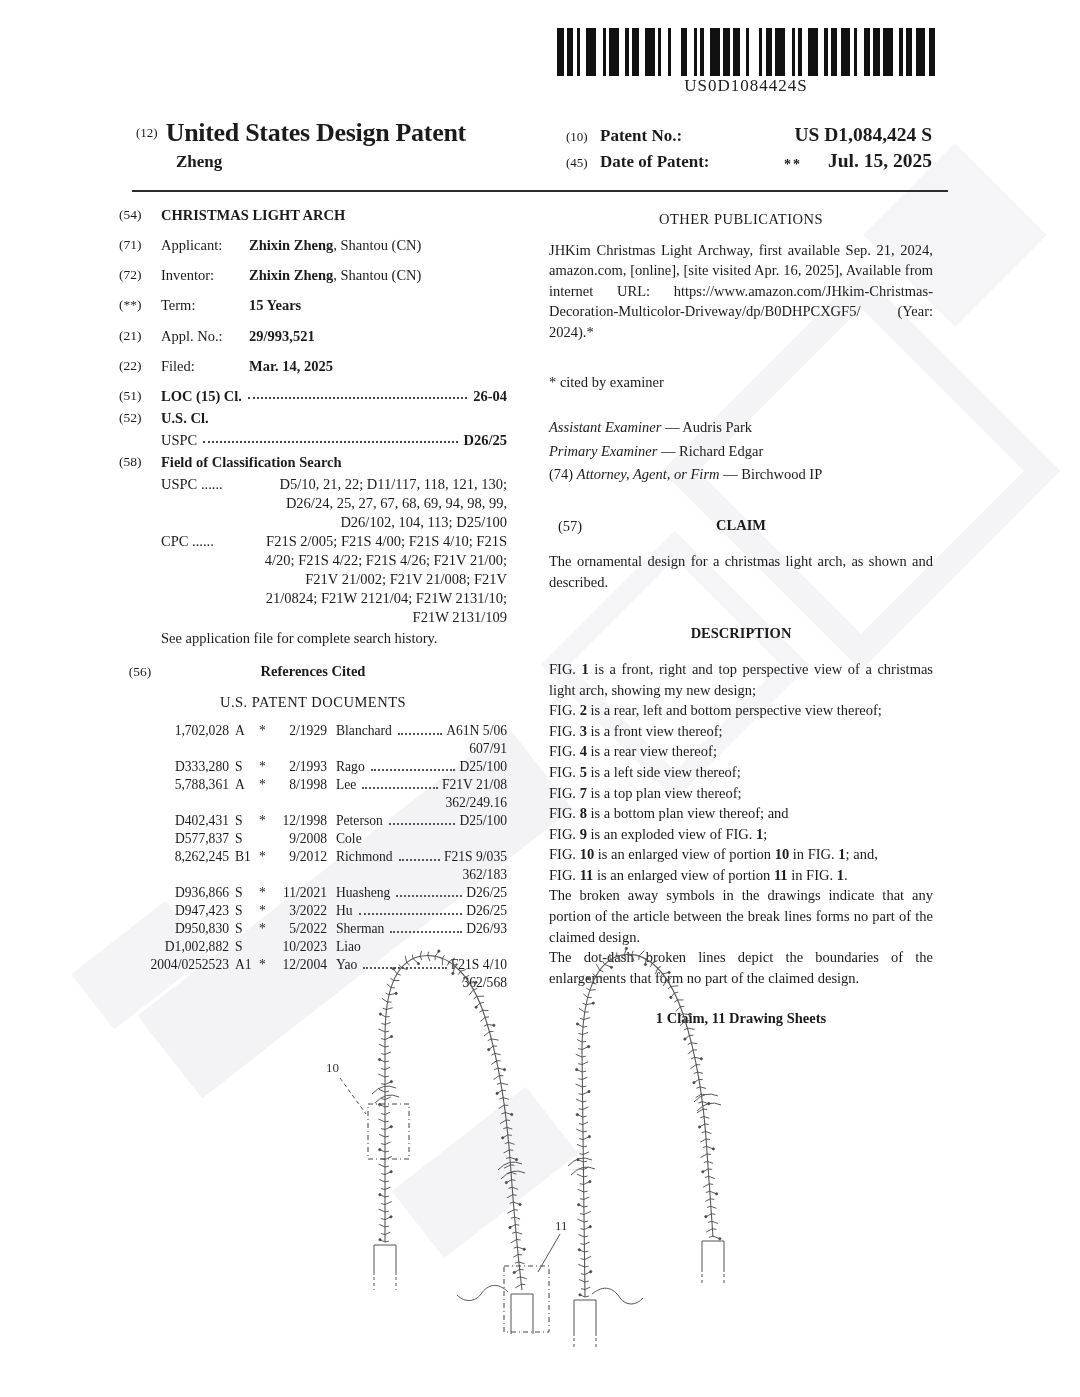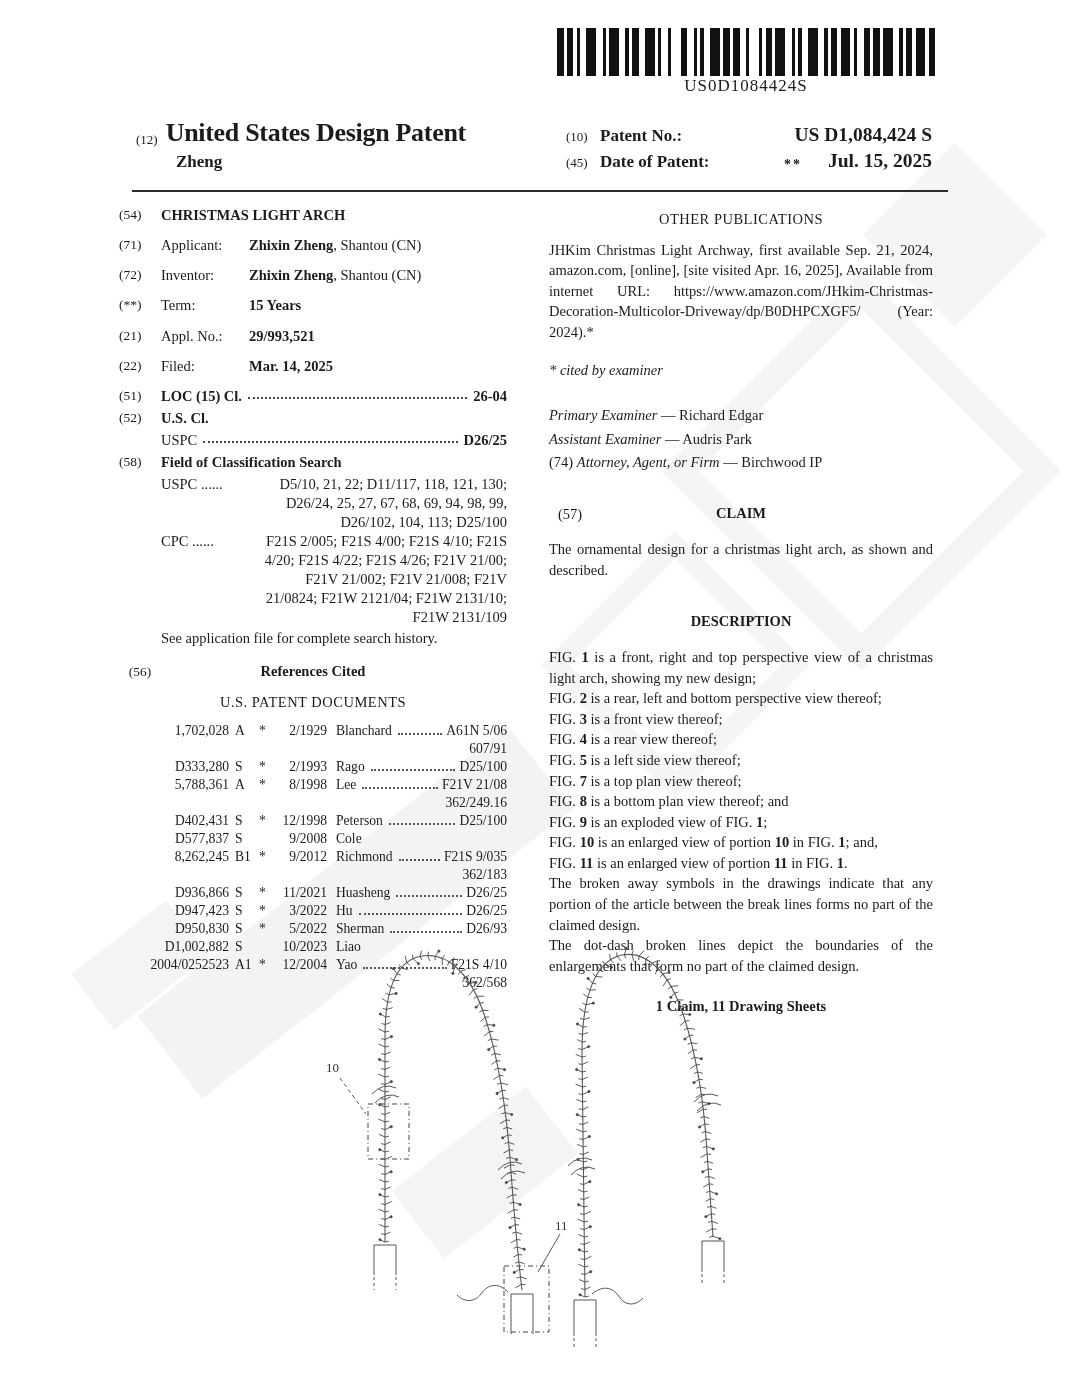--- a/index.html
+++ b/index.html
@@ -15,21 +15,21 @@
   .wm-d3{left:890px;top:170px;width:130px;height:130px;background:#f5f5f8;transform:rotate(45deg);}
   .content{position:relative;z-index:1;}
   
   .barcode{position:absolute;left:557px;top:28px;width:378px;height:48px;display:flex;align-items:stretch;}
   .barcode span{display:block;}
   .barcode-label{position:absolute;left:557px;top:76px;width:378px;text-align:center;
                  font-size:17px;letter-spacing:1px;}
   
   .hdr-tag{font-size:13px;}
   .hdr-left{position:absolute;left:136px;top:118px;}
-  .hdr-title-row{display:flex;align-items:flex-end;}
+  .hdr-title-row{display:flex;align-items:center;}
   .hdr-title{font-size:26px;font-weight:bold;margin-left:8px;letter-spacing:-0.3px;}
   .hdr-surname{font-size:17px;font-weight:bold;margin:4px 0 0 40px;}
   .hdr-right{position:absolute;left:566px;top:124px;width:366px;font-size:17px;}
   .hdr-row{display:flex;align-items:baseline;margin-bottom:4px;}
   .hdr-row .hdr-tag{width:34px;flex:none;}
   .hdr-lab{font-weight:bold;}
   .hdr-fill{flex:1;}
   .hdr-val{font-weight:bold;font-size:19.5px;white-space:nowrap;}
   .hdr-stars{font-weight:bold;font-size:14px;position:relative;top:2px;margin-right:26px;letter-spacing:2px;}
   .hdr-rule{position:absolute;left:132px;top:190px;width:816px;border-top:2px solid #2c2c2c;}
@@ -58,21 +58,21 @@
   .rnum{width:110px;text-align:right;flex:none;}
   .rkind{width:24px;padding-left:6px;flex:none;}
   .rstar{width:12px;flex:none;}
   .rdate{width:56px;text-align:right;flex:none;}
   .rname{flex:1;display:flex;align-items:center;padding-left:9px;}
   .rdots{flex:1;border-bottom:2px dotted #555;margin:0 4px 3px 6px;height:9px;min-width:12px;}
   .rcls{white-space:nowrap;}
   .rcont{text-align:right;margin-bottom:2px;}
   
   .rc-para{text-align:justify;overflow-wrap:anywhere;}
-  .cited{margin:18px 0 24px;font-style:italic;}
+  .cited{margin:30px 0 24px;}
   .exam i{font-style:italic;}
   .exam div{margin-bottom:3px;}
   .claim-head{position:relative;text-align:center;font-weight:bold;margin:30px 0 16px;}
   .claim-head .btag{position:absolute;left:0;top:1px;font-weight:normal;font-size:14.5px;}
   .desc-line{text-align:justify;}
   .footer-line{text-align:center;font-weight:bold;margin-top:20px;}
   
   .figure-wrap{position:absolute;left:292px;top:942px;width:500px;height:415px;}
 </style>
 </head>
@@ -394,22 +394,22 @@
           <div class="rcont">362/568</div>
         </div>
     </div>
 
     <div class="col-right">
       <div class="sub-head" style="margin-top:0;">OTHER PUBLICATIONS</div>
       <div class="rc-para">JHKim Christmas Light Archway, first available Sep. 21, 2024, amazon.com, [online], [site visited Apr. 16, 2025], Available from internet URL: https://www.amazon.com/JHkim-Christmas-Decoration-Multicolor-Driveway/dp/B0DHPCXGF5/ (Year: 2024).*</div>
       <div class="cited">* cited by examiner</div>
 
       <div class="exam">
+        <div><i>Assistant Examiner</i> <span>—</span> <span>Audris Park</span></div>
         <div><i>Primary Examiner</i> <span>—</span> <span>Richard Edgar</span></div>
-        <div><i>Assistant Examiner</i> <span>—</span> <span>Audris Park</span></div>
         <div><span>(74)</span> <i>Attorney, Agent, or Firm</i> <span>—</span> <span>Birchwood IP</span></div>
       </div>
 
       <div class="claim-head">
         <span class="btag">(57)</span>
         <span>CLAIM</span>
       </div>
       <div class="rc-para">The ornamental design for a christmas light arch, as shown and described.</div>
 
       <div class="claim-head">

